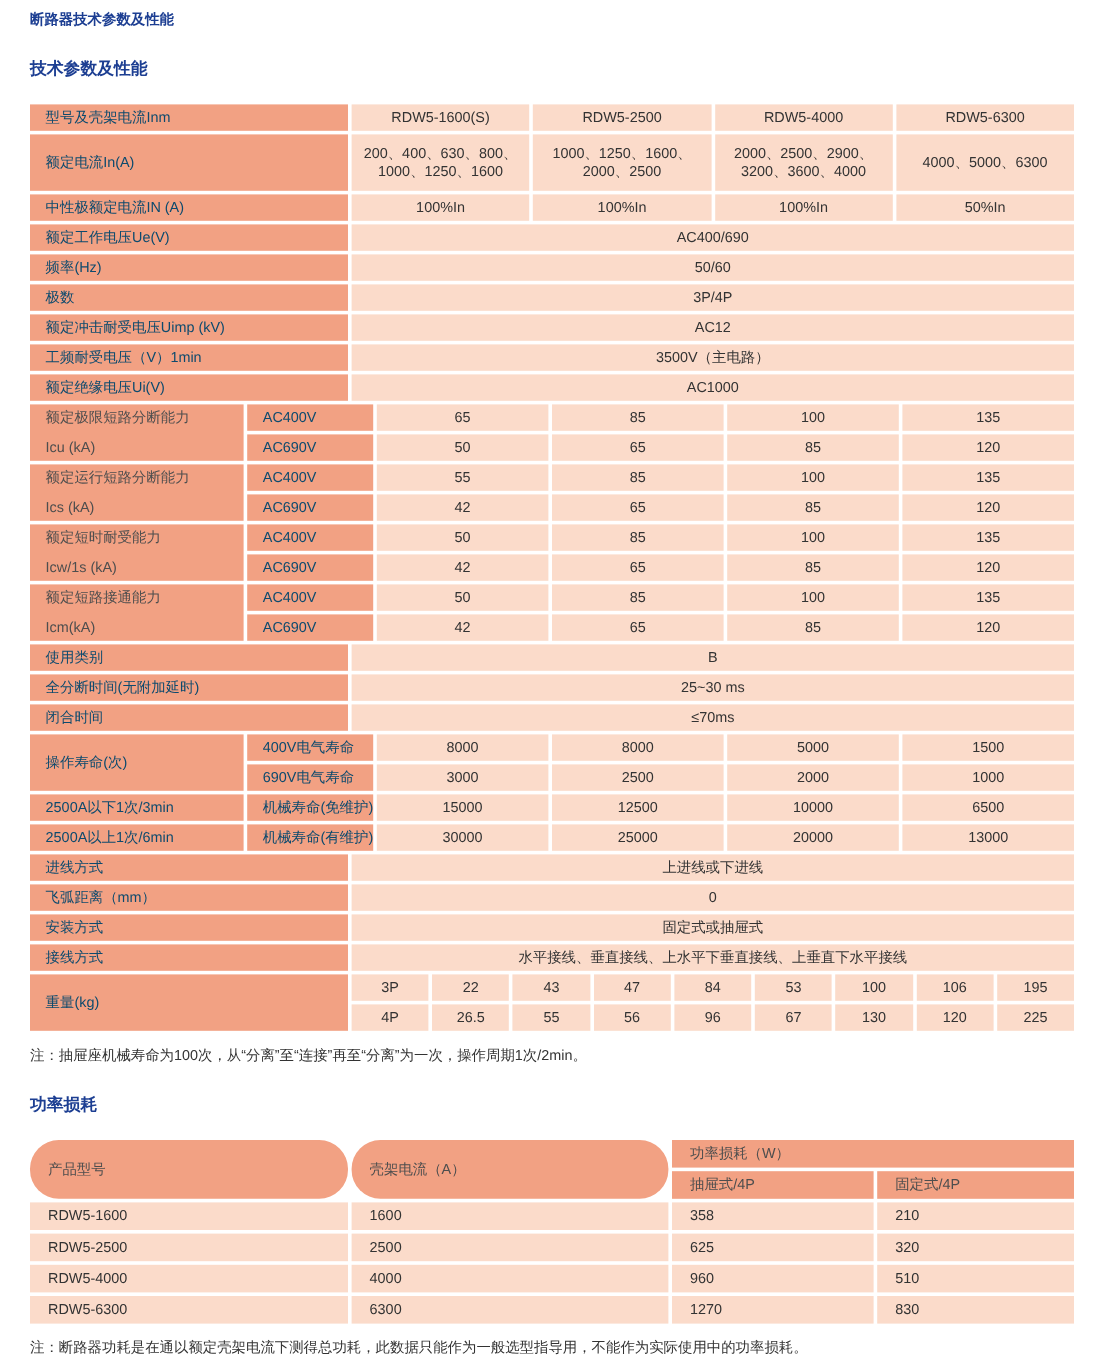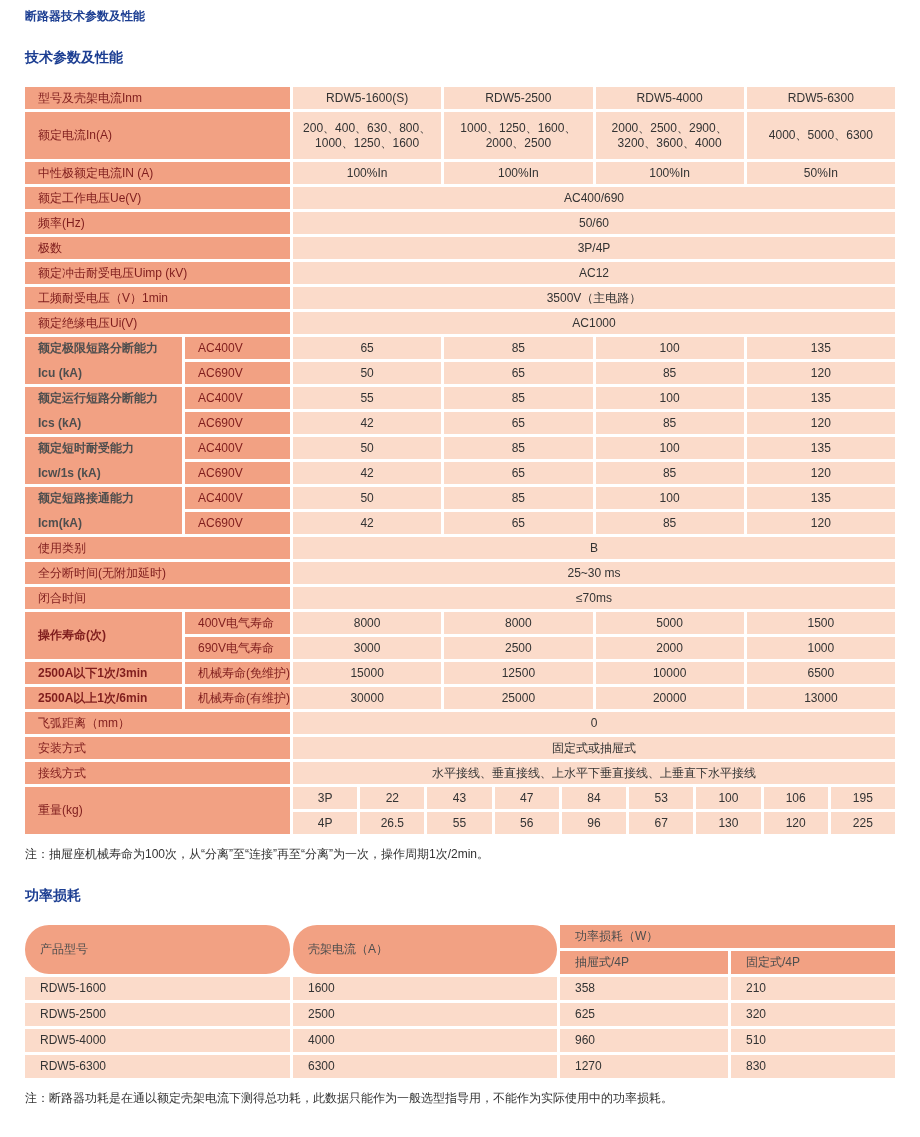--- a/index.html
+++ b/index.html
@@ -8,24 +8,24 @@
     width:920px; height:1137px;
     font-family:"Liberation Sans","DejaVu Sans",sans-serif;
     padding:6px 25px 0 25px;
     overflow:hidden;
   }
   .h1 { font-size:12px; font-weight:bold; color:#1C3E92; margin-top:2px; }
   .h2 { font-size:14px; font-weight:bold; color:#1C3E92; margin-top:24px; }
   .tbl { margin-top:20px; width:870px; }
   .row { display:flex; gap:3px; margin-top:3px; }
   .cell { height:22px; display:flex; align-items:center; font-size:12px; line-height:1.25; }
-  .lbl { background:#F2A183; color:#7f1d1d; padding-left:13px; }
+  .lbl { background:#F2A183; color:#0c4a6e; padding-left:13px; }
   .val { background:#FBDBCA; color:#333333; justify-content:center; text-align:center; }
   .wfull { width:265px; flex:none; }
-  .w1 { width:157px; flex:none;font-weight:bold; }
+  .w1 { width:178px; flex:none; }
   .w2 { width:105px; flex:none; }
   .data { flex:1; display:flex; gap:3px; }
   .data > .val { flex:1; }
   .tall { height:47px; }
   .lbl2 { height:47px; background:#F2A183; padding:0 0 0 13px; display:flex; flex-direction:column; justify-content:space-between; flex:none; }
   .lbl2 span { height:22px; display:flex; align-items:center; font-size:12px; color:#4E4E4E; }
   .lblc { height:47px; display:flex; align-items:center; }
   .group { flex:1; display:flex; flex-direction:column; gap:3px; }
   .subrow { display:flex; gap:3px; height:22px; }
   .subrow .w2 { height:22px; }
@@ -266,20 +266,24 @@
     <div class="cell lbl w2">机械寿命(有维护)</div>
     <div class="data">
       <div class="cell val">30000</div>
       <div class="cell val">25000</div>
       <div class="cell val">20000</div>
       <div class="cell val">13000</div>
     </div>
   </div>
 
   <div class="row">
+    <div class="cell lbl wfull">进线方式</div>
+    <div class="cell val" style="flex:1">上进线或下进线</div>
+  </div>
+  <div class="row">
     <div class="cell lbl wfull">飞弧距离（mm）</div>
     <div class="cell val" style="flex:1">0</div>
   </div>
   <div class="row">
     <div class="cell lbl wfull">安装方式</div>
     <div class="cell val" style="flex:1">固定式或抽屉式</div>
   </div>
   <div class="row">
     <div class="cell lbl wfull">接线方式</div>
     <div class="cell val" style="flex:1">水平接线、垂直接线、上水平下垂直接线、上垂直下水平接线</div>

